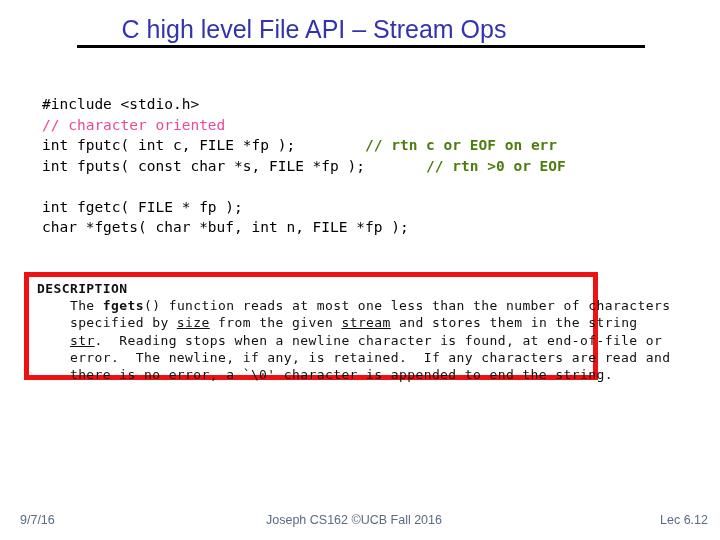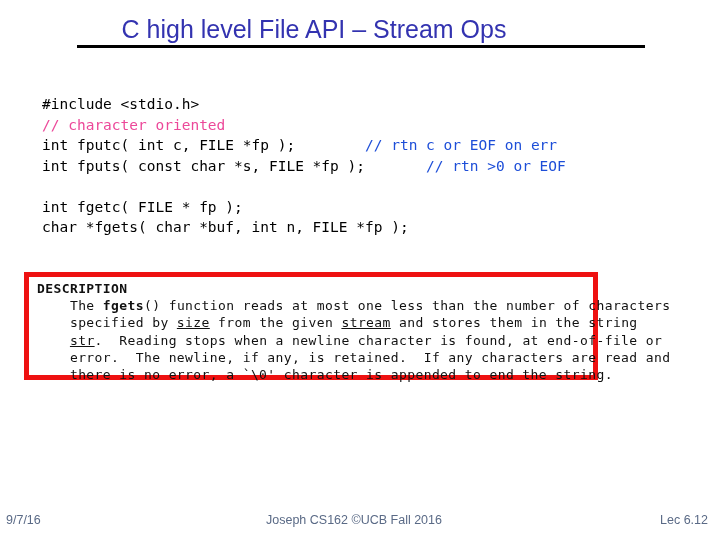--- a/index.html
+++ b/index.html
@@ -53,21 +53,22 @@
     white-space: pre;
   }
   #code-block .code-line {
     white-space: pre;
     min-height: 20.5px;
   }
   #code-block .cmt-red {
     color: #ec4899;
   }
   #code-block .cmt-trail {
-    color: #1d4ed8;
+    color: #4d7c0f;
+    font-weight: bold;
   }
   #code-block .blank-line {
     height: 20.5px;
   }
 
   
   #manpage-box {
     position: absolute;
     left: 24px;
     top: 272px;
@@ -102,21 +103,21 @@
     bottom: 12px;
     width: 720px;
     height: 16px;
     color: #5a6a86;
     font-family: "Liberation Sans", sans-serif;
     font-size: 12.5px;
     line-height: 16px;
   }
   #footer-date {
     position: absolute;
-    left: 6px;
+    left: 20px;
     top: 0;
   }
   #footer-center {
     position: absolute;
     left: 0;
     top: 0;
     width: 708px;
     text-align: center;
   }
   #footer-lec {

